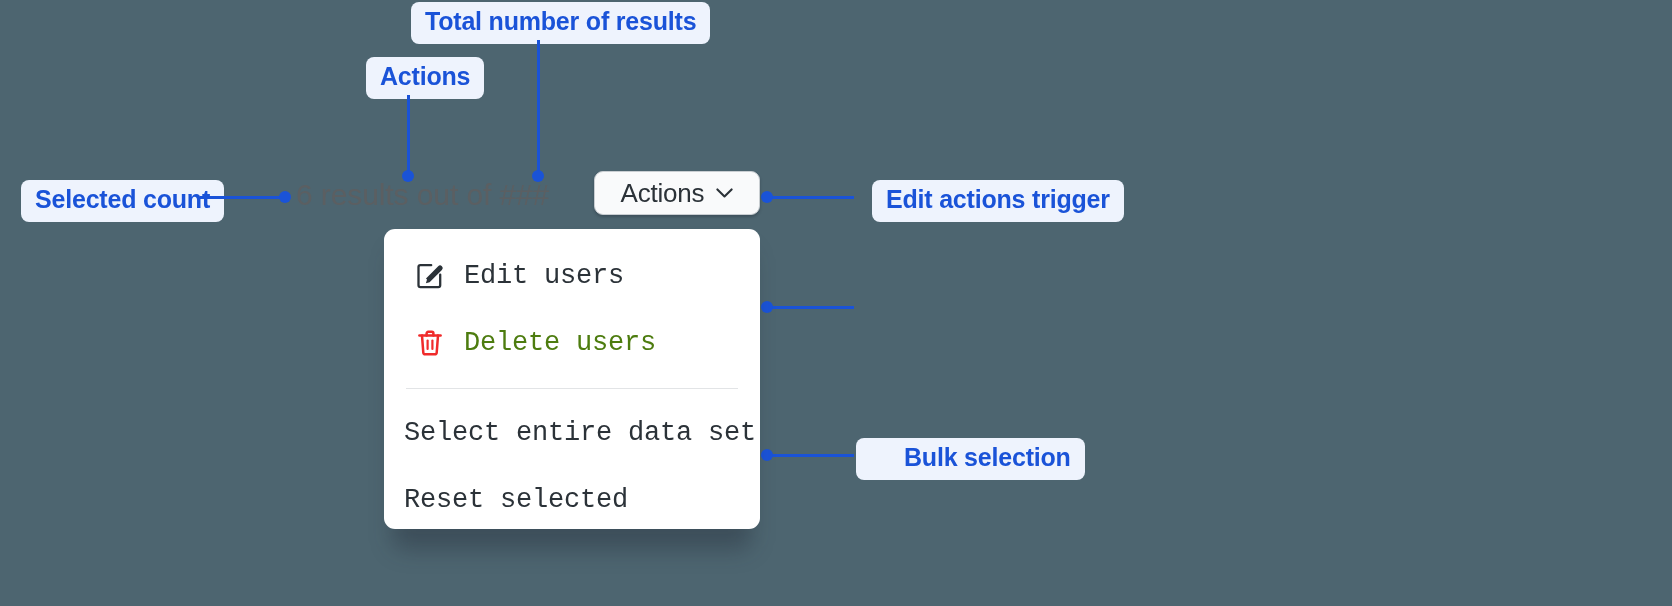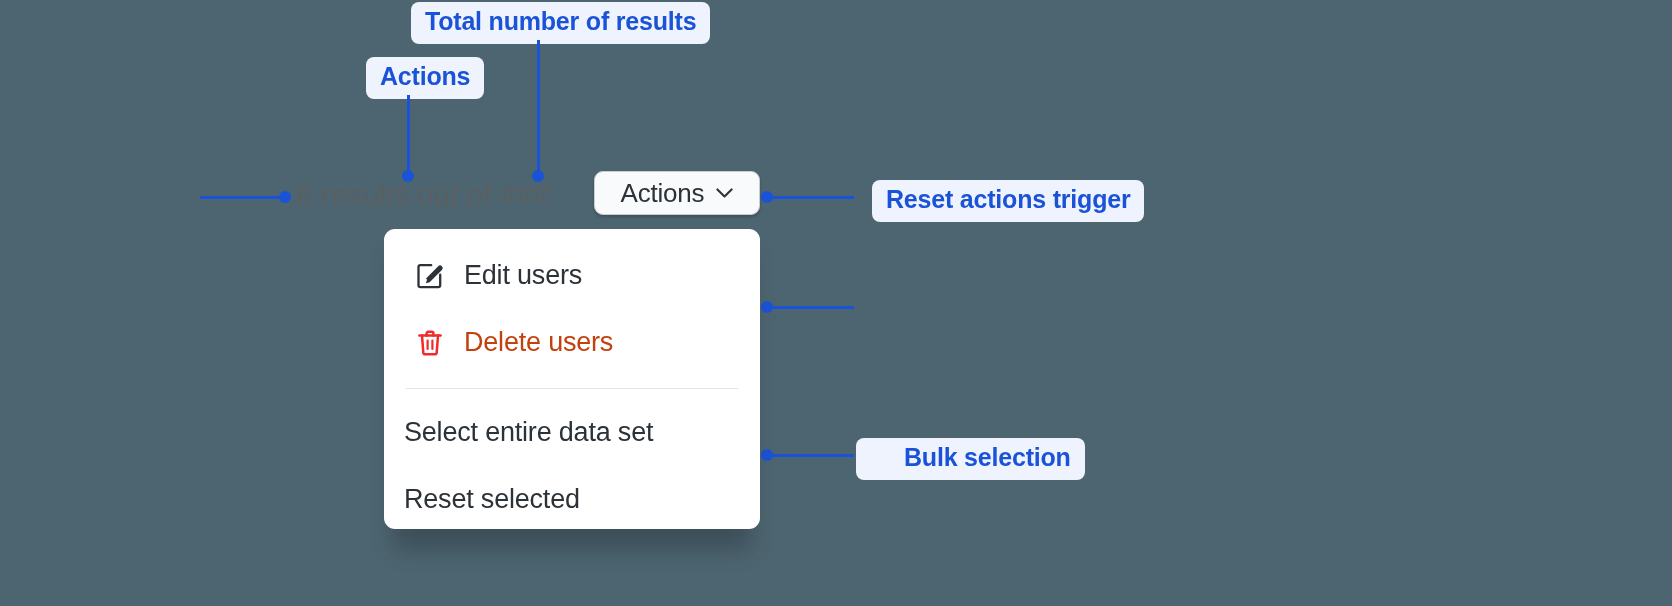--- a/index.html
+++ b/index.html
@@ -126,22 +126,23 @@
     padding-left: 31px;
     gap: 19px;
     cursor: pointer;
   }
   .menu-item.first { margin-top: 13px; }
   .menu-item-label {
     font-size: 27px;
     color: #2b3238;
     letter-spacing: -0.2px;
     white-space: nowrap;
-  }
-  .menu-item.danger .menu-item-label { color: #c2410c; }
+    font-family: Liberation Mono, monospace;
+  }
+  .menu-item.danger .menu-item-label { color: #4d7c0f; }
   .menu-icon {
     width: 30px;
     height: 30px;
     flex: 0 0 30px;
     display: block;
   }
   .menu-divider {
     height: 1px;
     background: #e2e4e6;
     margin: 12px 22px 10px 22px;
@@ -150,22 +151,23 @@
 </style>
 </head>
 <body>
 
 <div id="stage">
 
   <div class="chip" style="left:389px; top:2px;">Total number of results</div>
 
   <div class="chip" style="left:344px; top:57px;">Actions</div>
 
-
-  <div class="chip" style="left:850px; top:180px;">Reset actions trigger</div>
+  <div class="chip" style="left:-1px; top:180px;">Selected count</div>
+
+  <div class="chip" style="left:850px; top:180px;">Edit actions trigger</div>
 
 
   <div class="chip" style="left:834px; top:438px;padding-left:48px;">Bulk selection</div>
 
   <div class="conn-v" style="left:537px; top:40px; height:138px;"></div>
   <div class="dot" style="left:532px; top:170px;"></div>
 
   <div class="conn-v" style="left:407px; top:95px; height:83px;"></div>
   <div class="dot" style="left:402px; top:170px;"></div>
 

